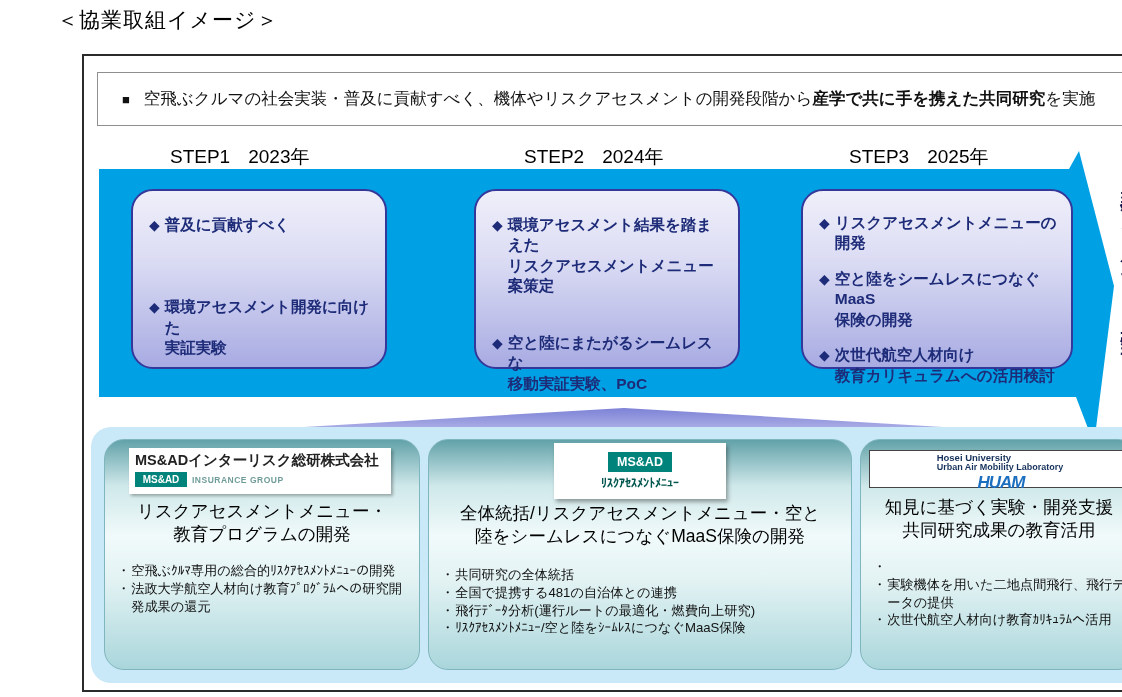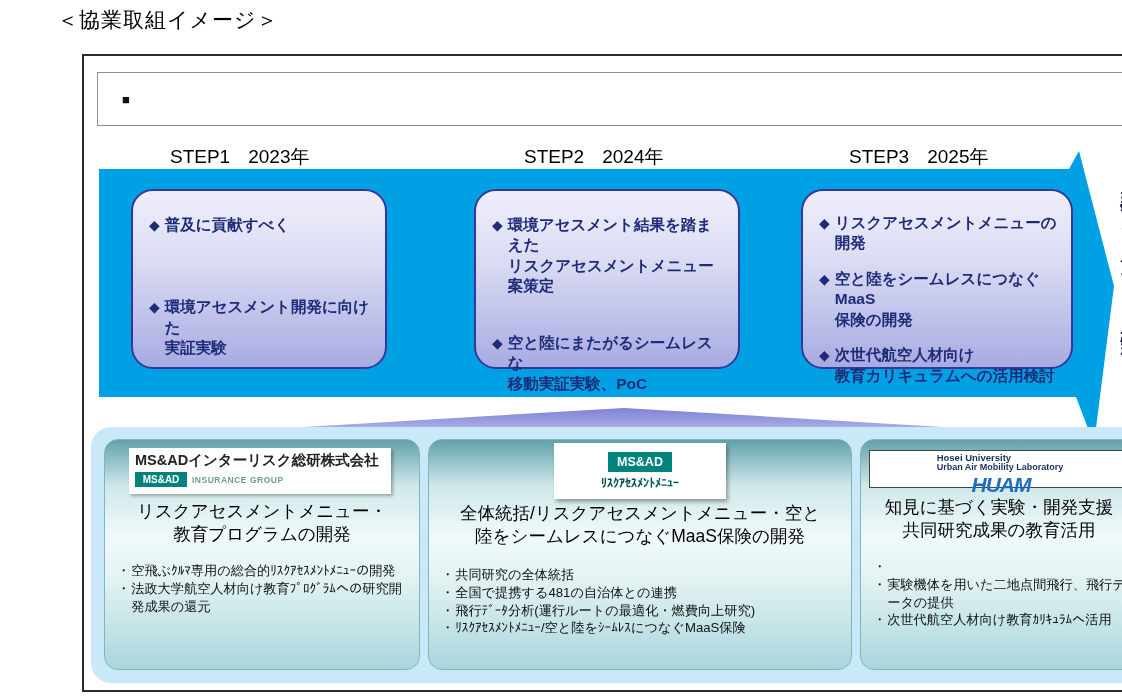--- a/index.html
+++ b/index.html
@@ -24,21 +24,21 @@
   .sb2{left:390px;width:266px;gap:36px;}
   .sb3{left:717px;width:272px;gap:15px;padding-top:22px;}
   .step-item{display:flex;align-items:flex-start;color:#1D2B78;font-weight:bold;font-size:15.5px;line-height:1.32;}
   .step-item .dm{flex:0 0 auto;margin-right:5px;font-size:14px;padding-top:1px;}
   .step-item .st{white-space:pre-line;}
   
   .v-label{position:absolute;left:1031px;top:116px;height:320px;width:32px;writing-mode:vertical-rl;text-orientation:upright;
     font-size:21px;font-weight:bold;color:#14144A;letter-spacing:3px;z-index:2;line-height:32px;}
   
   .bottom{position:absolute;left:7px;top:371px;width:1056px;height:256px;background:#CAE9F8;border-radius:20px;z-index:2;}
-  .tbox{position:absolute;top:12px;height:231px;border-radius:14px;border:1px solid #7FB5BC;box-sizing:border-box;
+  .tbox{position:absolute;top:12px;height:231px;border-radius:20px;border:1px solid #7FB5BC;box-sizing:border-box;
     background:linear-gradient(180deg,#62A2A9 0%,#CFE8EA 20%,#F1FAFA 42%,#E2F2F3 62%,#A9D6DB 100%);}
   .tb1{left:13px;width:316px;}
   .tb2{left:337px;width:424px;}
   .tb3{left:769px;width:278px;}
   .tbox .heading{position:absolute;left:6px;right:6px;text-align:center;font-size:17.5px;line-height:1.3;color:#000;}
   .tb1 .heading{top:60px;} .tb2 .heading{top:62px;} .tb3 .heading{top:56px;}
   .bullets{position:absolute;left:12px;right:6px;font-size:13.2px;line-height:1.35;color:#111;}
   .tb1 .bullets{top:122px;} .tb2 .bullets{top:126px;} .tb3 .bullets{top:118px;}
   .b{display:flex;align-items:flex-start;}
   .b .bm{flex:0 0 auto;margin-right:1px;}
@@ -51,32 +51,33 @@
   .logo1 .grp{font-size:8.5px;font-weight:bold;color:#6F9C99;letter-spacing:.5px;}
   .logo2{position:absolute;left:50%;transform:translateX(-50%);top:3px;width:172px;height:56px;background:#fff;
     box-shadow:2px 3px 4px rgba(0,0,0,.35);display:flex;flex-direction:column;align-items:center;justify-content:center;gap:4px;}
   .logo2 .badge{width:64px;height:20px;font-size:12.5px;}
   .logo2 .nm{font-size:12px;font-weight:bold;color:#00564E;}
   .logo3{position:absolute;left:8px;top:10px;width:262px;height:38px;background:#fff;border:1px solid #444;
     display:flex;align-items:center;padding:2px 4px;box-sizing:border-box;flex-direction:column;}
   .logo3 .col{display:flex;flex-direction:column;line-height:1.1;}
   .logo3 .l1{font-size:9.5px;font-weight:bold;color:#16325C;}
   .logo3 .l2{font-size:9px;font-weight:bold;color:#16325C;white-space:nowrap;}
-  .logo3 .acr{font-size:21px;font-weight:bold;font-style:italic;color:#1C6FBF;letter-spacing:-1px;margin-left:2px;}
+  .logo3 .acr{font-size:17px;font-weight:bold;font-style:italic;color:#1C6FBF;letter-spacing:-1px;margin-left:2px;}
 </style>
 </head>
 <body>
 
 <div class="stage">
   <div class="page-title">＜協業取組イメージ＞</div>
 
   <div class="figure">
 
     <div class="header-box">
       <span class="sq">■</span>
+      <span><span>空飛ぶクルマの社会実装・普及に貢献すべく、機体やリスクアセスメントの開発段階から</span><b>産学で共に手を携えた共同研究</b><span>を実施</span></span>
     </div>
 
     <div class="step-label lbl1"><span>STEP1</span><span class="yr">2023年</span></div>
     <div class="step-label lbl2"><span>STEP2</span><span class="yr">2024年</span></div>
     <div class="step-label lbl3"><span>STEP3</span><span class="yr">2025年</span></div>
 
     <svg class="shapes" viewBox="0 0 1066 634" xmlns="http://www.w3.org/2000/svg">
       <defs>
         <linearGradient id="purgrad" x1="0" y1="0" x2="0" y2="1">
           <stop offset="0" stop-color="#7D82D6"></stop>

